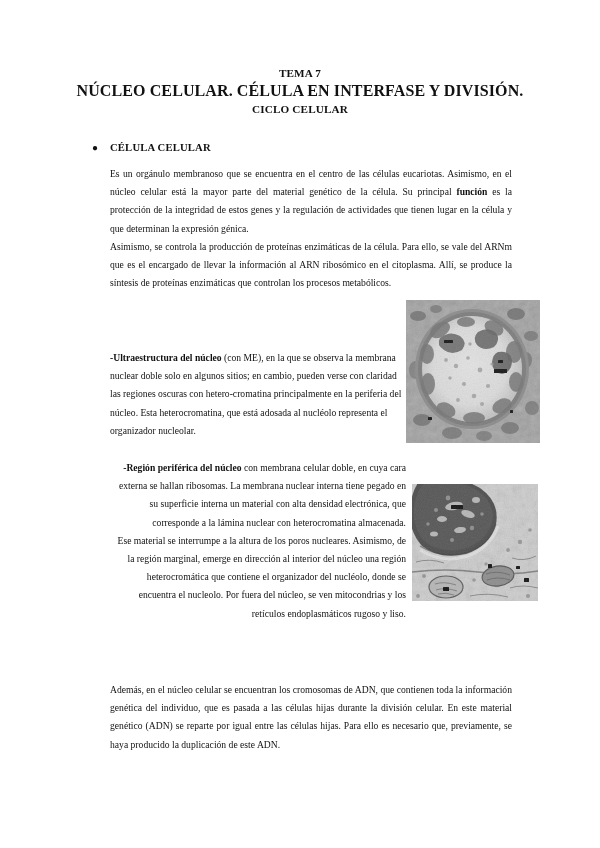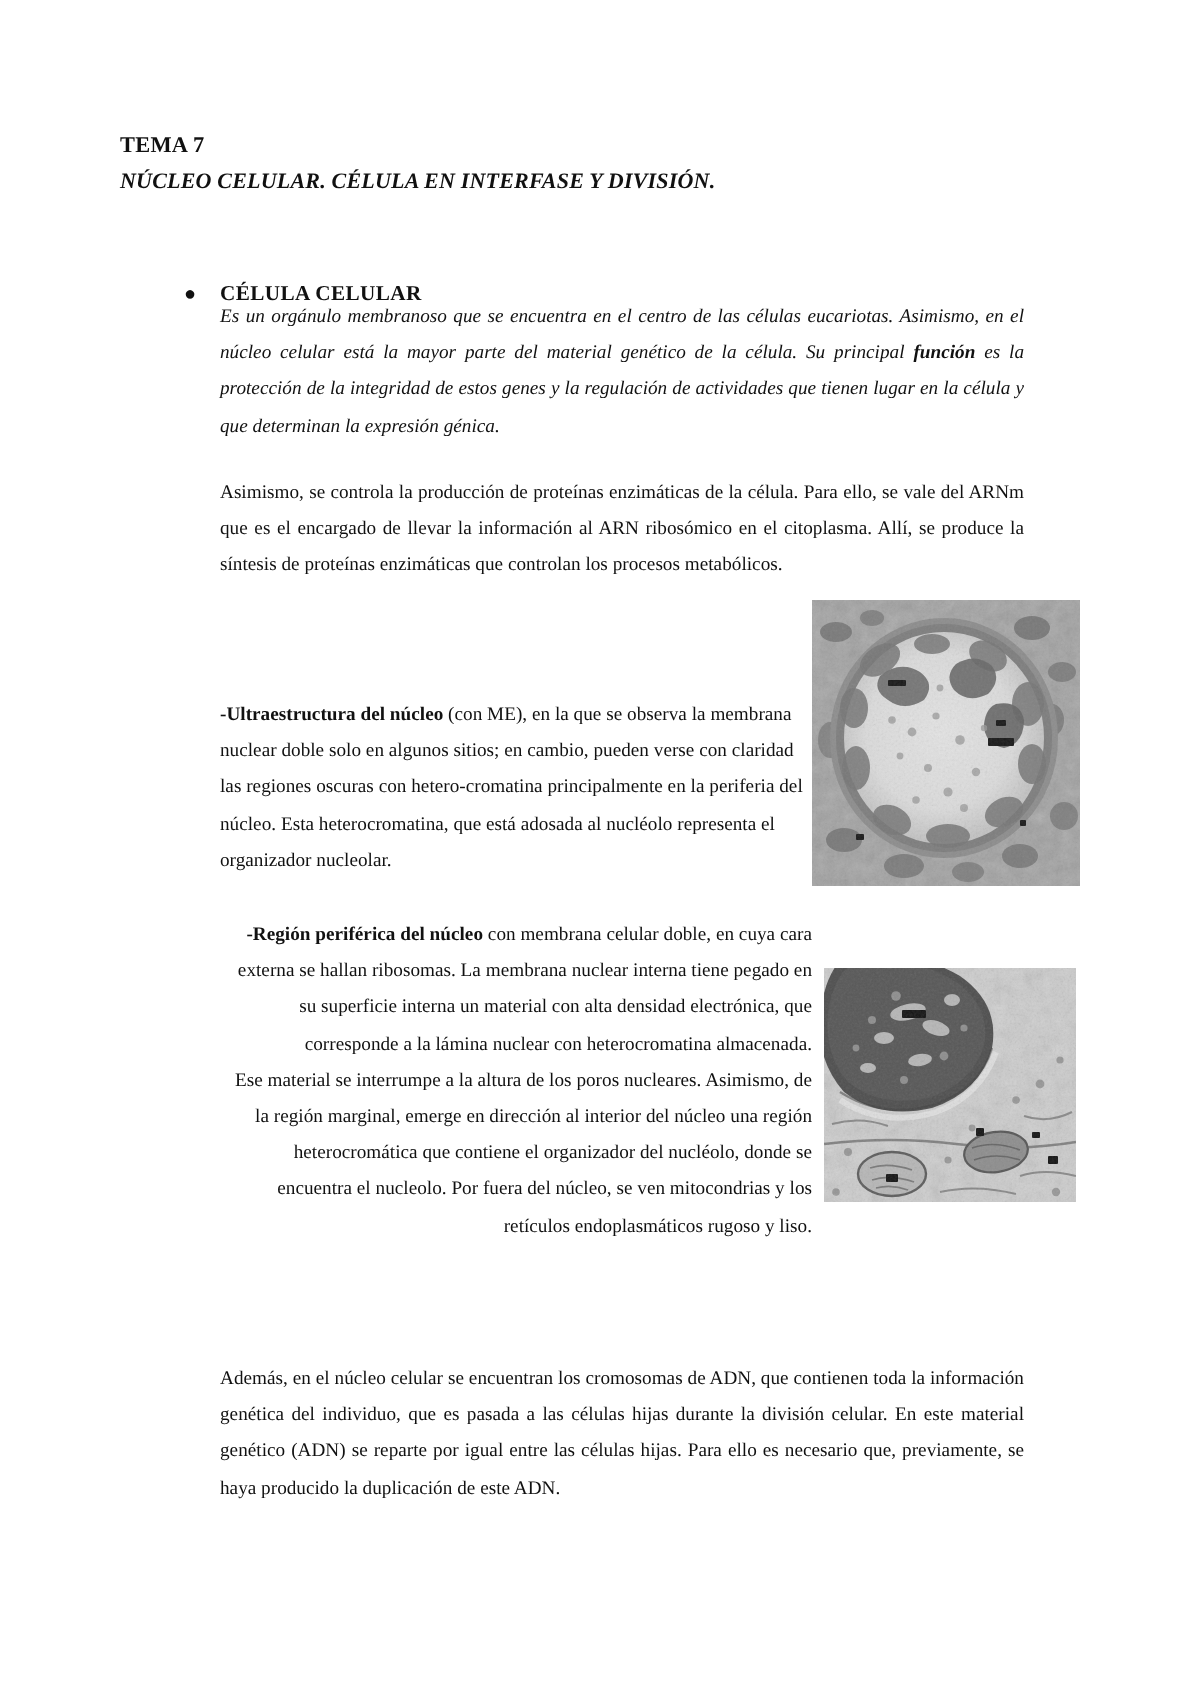--- a/index.html
+++ b/index.html
@@ -25,33 +25,32 @@
     height: 848px;
     background: #ffffff;
   }
 
   
   .title-block {
     position: absolute;
     left: 60px;
     top: 64px;
     width: 480px;
-    text-align: left;
+    text-align: center;
   }
   .title-line {
     font-weight: bold;
     font-size: 11.2px;
     letter-spacing: 0.15px;
     line-height: 18px;
     white-space: nowrap;
   }
   .title-line.wide {
-    font-size: 11px;
+    font-size: 16px;
     letter-spacing: 0.1px;
-    font-style: italic;
   }
 
   
   .bullet-row {
     position: absolute;
     left: 92px;
     top: 140px;
     width: 430px;
     display: flex;
     align-items: flex-start;
@@ -83,21 +82,21 @@
     letter-spacing: 0.01px;
   }
   .para.narrow {
     width: 296px;
     text-align: left;
   }
   .para b {
     font-weight: bold;
   }
 
-  #para-intro   { top: 150px; font-style: italic; }
+  #para-intro   { top: 165px; }
   #para-arnm    { top: 238px; }
   #para-ultra   { top: 312px; margin-top: 37px; }
   #para-region  { top: 459px; text-align: right; }
   #para-adn     { top: 638px; margin-top: 43px; }
 
   
   .micrograph {
     position: absolute;
     overflow: hidden;
     background: #9a9a9a;
@@ -123,20 +122,21 @@
   }
 </style>
 </head>
 <body>
 
 <div class="page">
 
   <div class="title-block">
     <div class="title-line">TEMA 7</div>
     <div class="title-line wide">NÚCLEO CELULAR. CÉLULA EN INTERFASE Y DIVISIÓN.</div>
+    <div class="title-line">CICLO CELULAR</div>
   </div>
 
   <div class="bullet-row">
     <span class="bullet-dot">●</span>
     <span class="bullet-label">CÉLULA CELULAR</span>
   </div>
 
   <div class="para" id="para-intro"><span>Es un orgánulo membranoso que se encuentra en el centro de las células eucariotas. Asimismo, en el núcleo celular está la mayor parte del material genético de la célula. Su principal </span><b>función</b><span> es la protección de la integridad de estos genes y la regulación de actividades que tienen lugar en la célula y que determinan la expresión génica.</span></div>
 
   <div class="para" id="para-arnm">Asimismo, se controla la producción de proteínas enzimáticas de la célula. Para ello, se vale del ARNm que es el encargado de llevar la información al ARN ribosómico en el citoplasma. Allí, se produce la síntesis de proteínas enzimáticas que controlan los procesos metabólicos.</div>

